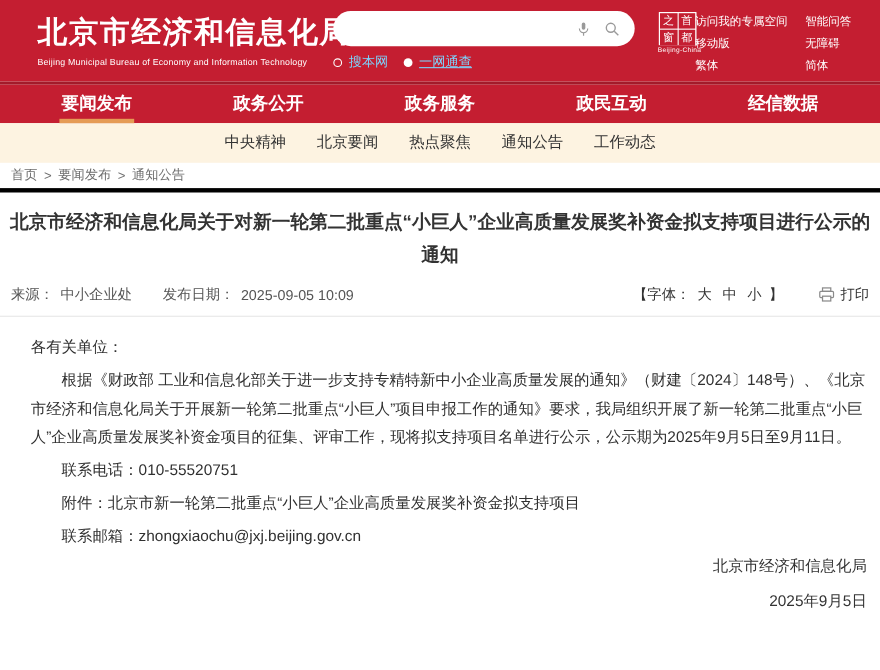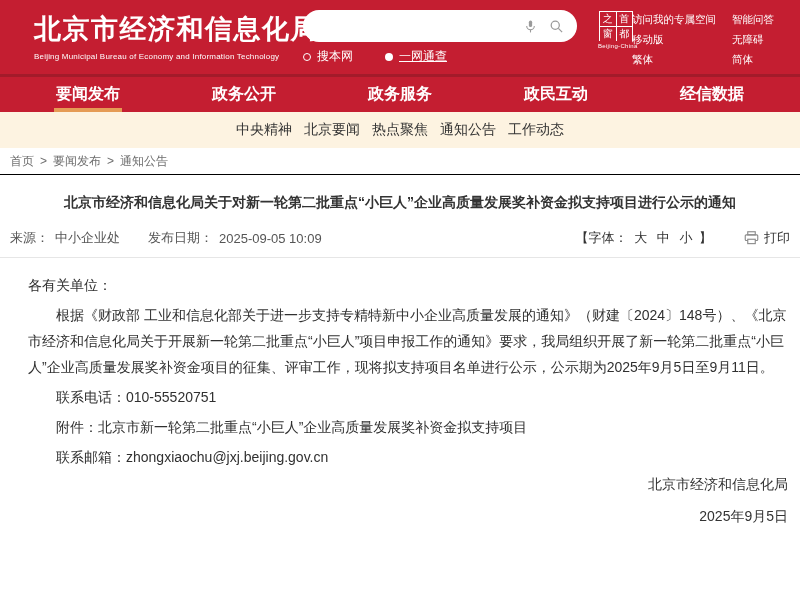--- a/index.html
+++ b/index.html
@@ -10,22 +10,22 @@
   .hdr { position:relative; height:74px; background:#c41e31; }
   .brand { position:absolute; left:34px; top:11px; color:#fff; }
   .brand-cn { font-size:27px; font-weight:bold; letter-spacing:1.5px; }
   .brand-en { font-size:8px; margin-top:5px; letter-spacing:0.2px; white-space:nowrap; }
 
   .searchwrap { position:absolute; left:303px; top:10px; width:274px; }
   .searchbox { height:32px; background:#fff; border-radius:16px; display:flex;
     align-items:center; padding:0 13px; }
   .searchinput { flex:1; border:none; outline:none; font-size:13px; background:transparent; min-width:0; }
   .sbicon { display:flex; align-items:center; margin-left:12px; }
-  .scopes { margin-top:6px; display:flex; align-items:flex-end; gap:32px;
-    color:#ffffff; font-size:12px; }
+  .scopes { margin-top:6px; display:flex; align-items:flex-end; gap:14px;
+    color:#7dd3fc; font-size:12px; }
   .scope { display:flex; align-items:center; gap:6px; cursor:pointer; }
   .radio { width:8px; height:8px; border-radius:50%; display:inline-block; }
   .radio.hollow { border:1.5px solid #fff; }
   .radio.filled { background:#fff; }
   .scope .ul { text-decoration:underline; }
 
   .caplogo { position:absolute; left:598px; top:11px; width:36px; text-align:center; }
   .logogrid { width:34px; height:30px; margin:0 auto; background:#fff; border:1px solid #fff;
     display:grid; grid-template-columns:1fr 1fr; grid-template-rows:1fr 1fr; gap:1px; }
   .logogrid span { background:#c41e31; color:#fff; font-size:10px; display:flex;
@@ -39,29 +39,29 @@
 
   
   .navline { height:3px; background:#a31b2a; }
   .nav { height:35px; background:#c41e31; display:flex; padding:0 10px; }
   .navitem { flex:1; display:flex; align-items:center; justify-content:center;
     color:#fff; font-size:16px; font-weight:bold; position:relative; cursor:pointer; }
   .navitem.active::after { content:""; position:absolute; bottom:0; left:50%;
     transform:translateX(-50%); width:68px; height:4px; background:#e59b55; }
 
   .subnav { height:36px; background:#fdf3e1; display:flex; align-items:center;
-    justify-content:center; gap:12px; }
+    justify-content:center; gap:28px; }
   .subnav .snitem { font-size:14px; color:#333; cursor:pointer; }
 
   .breadcrumb { height:27px; display:flex; align-items:center; gap:6px;
-    padding-left:10px; font-size:12px; color:#6e6e6e; border-bottom:1px solid #000000; }
+    padding-left:10px; font-size:12px; color:#6e6e6e; border-bottom:4px solid #000000; }
   .breadcrumb a { color:#6e6e6e; text-decoration:none; cursor:pointer; }
 
   
-  .title { padding:12px 8px 8px; text-align:center; font-size:14px; font-weight:bold;
+  .title { padding:12px 8px 8px; text-align:center; font-size:17px; font-weight:bold;
     line-height:30px; color:#333; }
   .meta { display:flex; justify-content:space-between; align-items:center;
     padding:4px 10px 10px; border-bottom:1px solid #e6e6e6; font-size:13px; color:#555; }
   .metaleft { display:flex; align-items:center; }
   .metaleft .val { margin-left:6px; color:#555; }
   .metaleft .datelab { margin-left:28px; }
   .metaright { display:flex; align-items:flex-end; color:#333; }
   .fontctl a { color:#333; text-decoration:none; margin:0 3px; cursor:pointer; }
   .printbtn { display:inline-flex; align-items:center; gap:5px; margin-left:32px; cursor:pointer; }
 

